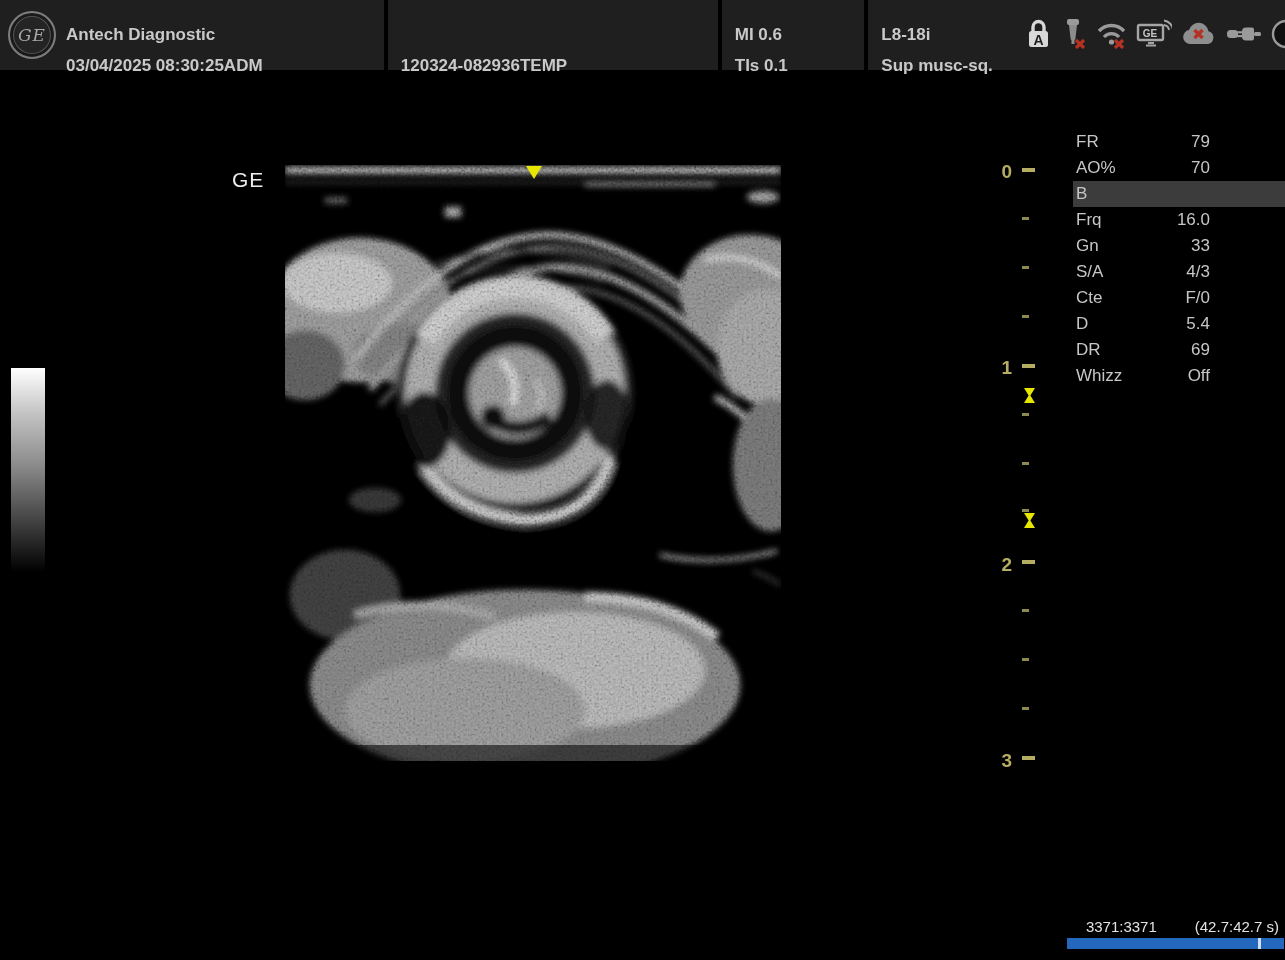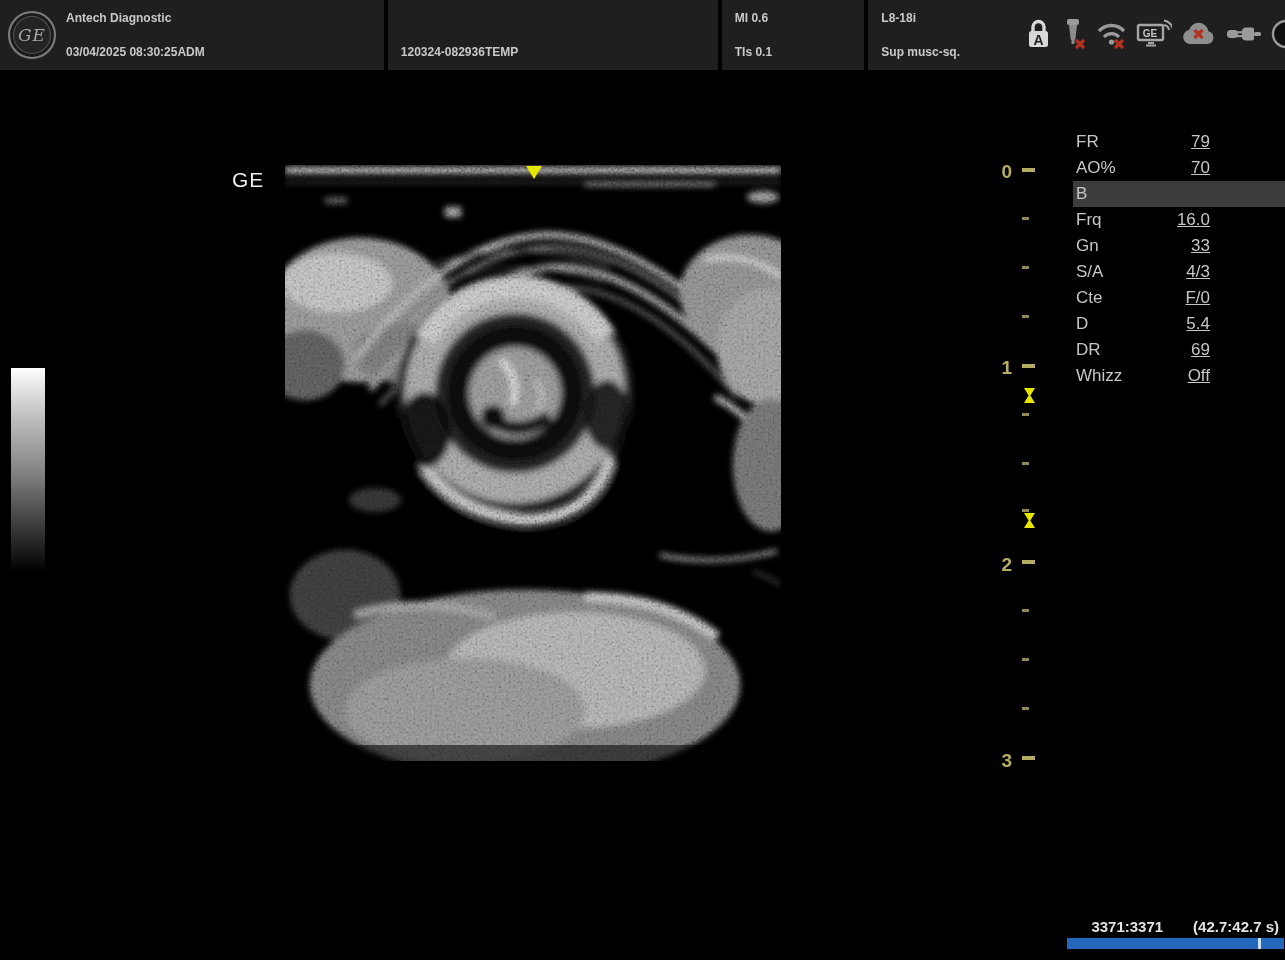--- a/index.html
+++ b/index.html
@@ -7,36 +7,36 @@
          font-family:"Liberation Sans","DejaVu Sans",sans-serif;color:#c9c9c9;}
 
   
   .header{position:absolute;left:0;top:0;width:1285px;height:70px;background:#000;
           display:flex;column-gap:4px;}
   .hsec{background:#1f1f1f;height:70px;box-sizing:border-box;position:relative;}
   .hsec1{width:385px;display:flex;align-items:center;}
   .hsec2{width:331px;}
   .hsec3{width:143px;}
   .hsec4{width:418px;}
-  .htxt{font-size:12px;font-weight:bold;color:#c9c9c9;line-height:1;}
+  .htxt{font-size:17px;font-weight:bold;color:#c9c9c9;line-height:1;margin-top:14px;}
   .hcol{display:flex;flex-direction:column;justify-content:space-between;height:46px;padding-top:0;}
   .hsec1 .hcol{margin-left:10px;}
   .hsec2 .hcol,.hsec3 .hcol,.hsec4 .hcol{position:absolute;left:13px;top:12px;}
   .ge-logo{width:44px;height:44px;border-radius:50%;border:2px solid #7d7d7d;margin-left:8px;
            display:flex;align-items:center;justify-content:center;background:#242424;
            font-family:"DejaVu Serif","Liberation Serif",serif;font-style:italic;
            font-size:17px;color:#a9a9a9;letter-spacing:1px;flex:0 0 auto;box-shadow:inset 0 0 0 3px #1a1a1a, inset 0 0 0 4px #555;}
   .status-icons{position:absolute;left:158px;top:18px;display:flex;align-items:center;gap:9px;}
   .status-icons svg{display:block;}
 
   
   .params{position:absolute;left:1073px;top:85px;width:212px;font-size:17px;color:#c6c6c6;margin-top:44px;}
   .prow{height:26px;display:flex;align-items:center;}
   .prow .plabel{width:70px;padding-left:3px;}
-  .prow .pvalue{width:64px;text-align:right;text-decoration:underline;}
+  .prow .pvalue{width:64px;text-align:right;}
   .prow-active{background:#3c3c3c;width:212px;}
 
   
   .ruler-label{position:absolute;width:28px;text-align:right;left:984px;
                font-size:19px;font-weight:bold;color:var(--ruler-khaki,#b5ad62);}
   .tick{position:absolute;left:1022px;background:var(--ruler-khaki,#b5ad62);}
   .tick-major{width:13px;height:4px;}
   .tick-minor{width:7px;height:3px;background:#8f8952;}
   .focus-marker{position:absolute;left:1024px;width:11px;height:15px;
                 background:var(--focus-yellow,#e6e600);
@@ -48,21 +48,21 @@
 
   
   .us-image{position:absolute;left:285px;top:165px;width:496px;height:596px;}
   .orient-label{position:absolute;left:232px;top:168px;font-size:21px;color:#ececec;letter-spacing:1px;}
   .orient-triangle{position:absolute;left:526px;top:166px;width:0;height:0;
                    border-left:8px solid transparent;border-right:8px solid transparent;
                    border-top:13px solid var(--focus-yellow,#e6e600);z-index:3;}
 
   
   .cine-text{position:absolute;left:1067px;top:918px;width:212px;display:flex;
-             justify-content:flex-end;gap:30px;font-size:15px;font-weight:bold;color:#e3e3e3;}
+             justify-content:flex-end;gap:38px;font-size:15px;font-weight:normal;color:#e3e3e3;}
   .cine-bar{position:absolute;left:1067px;top:938px;width:217px;height:11px;
             background:var(--accent-blue,#2368bd);}
   .cine-bar-marker{position:absolute;left:88%;top:0;width:3px;height:11px;background:#cfe0f5;}
 </style>
 </head>
 <body>
 
 <div class="stage">
 
   <div class="header">

